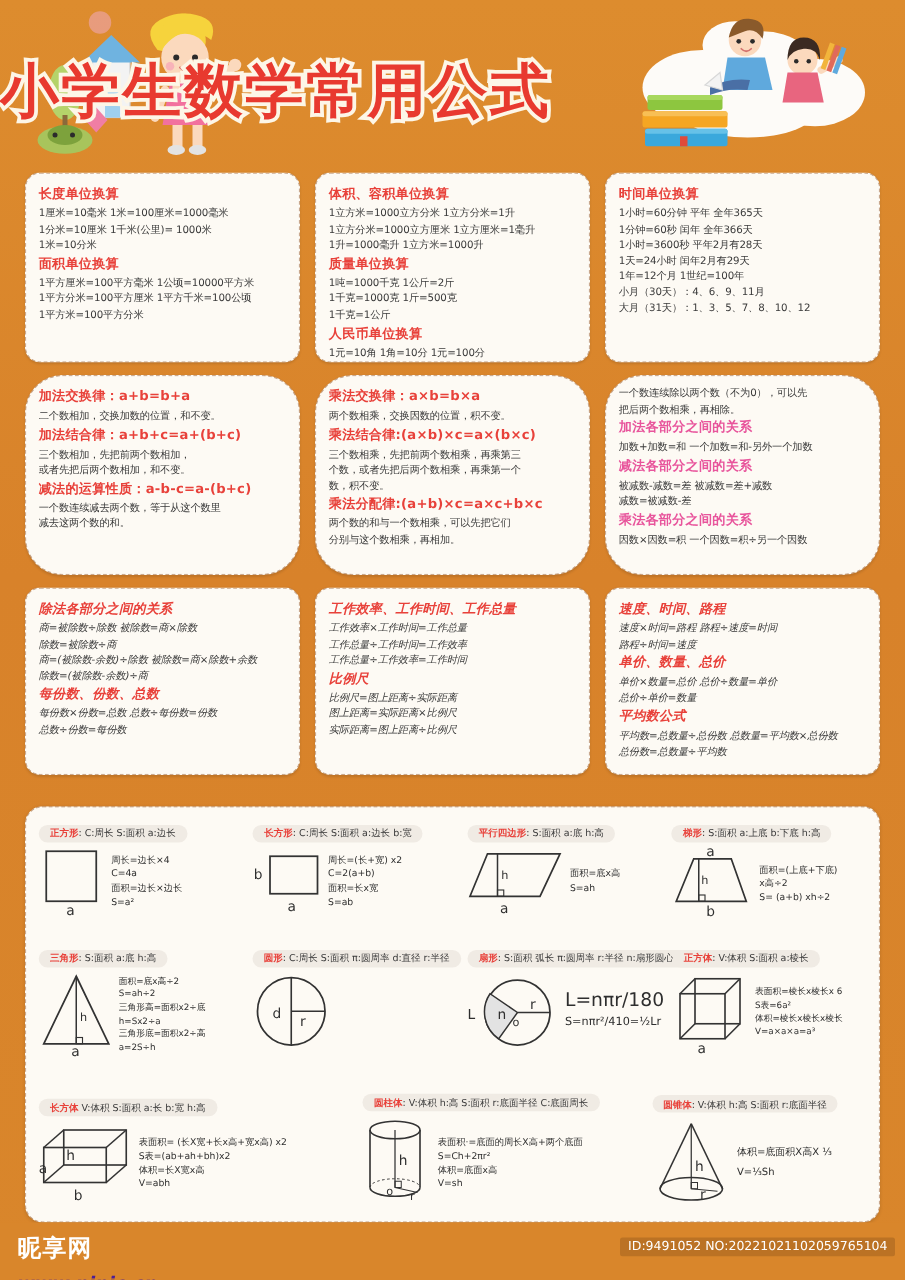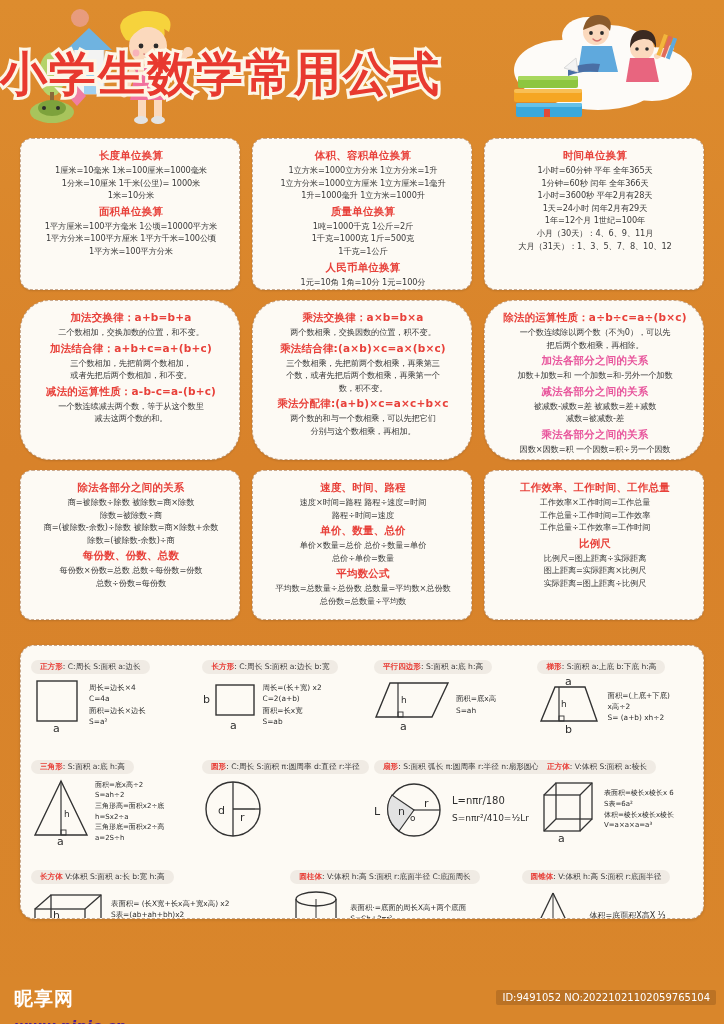--- a/index.html
+++ b/index.html
@@ -21,56 +21,56 @@
     -webkit-text-stroke:6px #fdf6e7;
     paint-order:stroke fill;
     font-family:"DejaVu Sans","Liberation Sans",sans-serif;
     z-index:3;
   }
 
   
   .grid{
     position:absolute;left:20px;top:138px;width:684px;
     display:grid;grid-template-columns:repeat(3,220px);
-    column-gap:12px;row-gap:10px;text-align:center;
+    column-gap:12px;row-gap:10px;
   }
   .card{
     background:#fdfaf4;
     border-radius:12px;
     border:1px dashed #c9a98f;
     padding:7px 8px 6px 10px;
     box-sizing:border-box;
     box-shadow:0 1px 2px rgba(0,0,0,.12);
     overflow:hidden;
   }
   .card.r1{height:152px;}
   .card.r2{height:160px;border-radius:30px;}
-  .card.r3{height:150px;}
+  .card.r3{height:150px;font-style:italic;}
   .c-head{
     color:#e8413a;font-weight:bold;font-size:10.5px;line-height:15px;
     margin:2px 0 1px 0;letter-spacing:.2px;white-space:nowrap;
   }
   .c-head.pink{color:#e8559c;}
   .c-line{
     color:#3a3a3a;font-size:8.2px;line-height:12.6px;white-space:nowrap;
     letter-spacing:-.1px;
   }
 
   
   .geo{
-    position:absolute;left:20px;top:645px;width:684px;height:274px;
+    position:absolute;left:20px;top:645px;width:684px;height:333px;
     background:#fdfaf4;border-radius:14px;border:1px dashed #c9a98f;
     box-sizing:border-box;padding:8px 6px;
     box-shadow:0 1px 3px rgba(0,0,0,.14);
     overflow:hidden;
   }
   .geo-row{display:flex;width:100%;box-sizing:border-box;}
   .geo-row.r1{height:100px;}
   .geo-row.r2{height:110px;}
-  .geo-row.r3{height:110px;}
+  .geo-row.r3{height:110px;align-items:center;}
   .geo-cell{position:relative;box-sizing:border-box;padding:0 4px;}
   .geo-tag{
     display:inline-block;background:#f0ebe4;border-radius:9px;
     padding:1.5px 9px;font-size:7.6px;line-height:11px;color:#3a3a3a;
     white-space:nowrap;margin-bottom:3px;
   }
   .geo-tag b{color:#e8413a;}
   .geo-body{display:flex;align-items:center;gap:4px;}
   .geo-fig{position:relative;flex:0 0 auto;}
   .geo-txt{font-size:7.4px;line-height:11.2px;color:#2e2e2e;white-space:nowrap;}
@@ -227,65 +227,64 @@
       <div class="c-head">乘法结合律:(a×b)×c=a×(b×c)</div>
       <div class="c-line">三个数相乘，先把前两个数相乘，再乘第三</div>
       <div class="c-line">个数，或者先把后两个数相乘，再乘第一个</div>
       <div class="c-line">数，积不变。</div>
       <div class="c-head">乘法分配律:(a+b)×c=a×c+b×c</div>
       <div class="c-line">两个数的和与一个数相乘，可以先把它们</div>
       <div class="c-line">分别与这个数相乘，再相加。</div>
     </div>
 
     <div class="card r2">
-      <div class="c-head">除法的运算性质：a÷b÷c=a÷(b×c)</div>
       <div class="c-line">一个数连续除以两个数（不为0），可以先</div>
       <div class="c-line">把后两个数相乘，再相除。</div>
       <div class="c-head pink">加法各部分之间的关系</div>
       <div class="c-line">加数+加数=和     一个加数=和-另外一个加数</div>
       <div class="c-head pink">减法各部分之间的关系</div>
       <div class="c-line">被减数-减数=差       被减数=差+减数</div>
       <div class="c-line">减数=被减数-差</div>
       <div class="c-head pink">乘法各部分之间的关系</div>
       <div class="c-line">因数×因数=积     一个因数=积÷另一个因数</div>
     </div>
 
     <div class="card r3">
       <div class="c-head">除法各部分之间的关系</div>
       <div class="c-line">商=被除数÷除数     被除数=商×除数</div>
       <div class="c-line">除数=被除数÷商</div>
       <div class="c-line">商=(被除数-余数)÷除数  被除数=商×除数+余数</div>
       <div class="c-line">除数=(被除数-余数)÷商</div>
       <div class="c-head">每份数、份数、总数</div>
       <div class="c-line">每份数×份数=总数           总数÷每份数=份数</div>
       <div class="c-line">总数÷份数=每份数</div>
+    </div>
+
+    <div class="card r3">
+      <div class="c-head">工作效率、工作时间、工作总量</div>
+      <div class="c-line">工作效率×工作时间=工作总量</div>
+      <div class="c-line">工作总量÷工作时间=工作效率</div>
+      <div class="c-line">工作总量÷工作效率=工作时间</div>
+      <div class="c-head">比例尺</div>
+      <div class="c-line">比例尺=图上距离÷实际距离</div>
+      <div class="c-line">图上距离=实际距离×比例尺</div>
+      <div class="c-line">实际距离=图上距离÷比例尺</div>
     </div>
 
     <div class="card r3">
       <div class="c-head">速度、时间、路程</div>
       <div class="c-line">速度×时间=路程   路程÷速度=时间</div>
       <div class="c-line">路程÷时间=速度</div>
       <div class="c-head">单价、数量、总价</div>
       <div class="c-line">单价×数量=总价   总价÷数量=单价</div>
       <div class="c-line">总价÷单价=数量</div>
       <div class="c-head">平均数公式</div>
       <div class="c-line">平均数=总数量÷总份数   总数量=平均数×总份数</div>
       <div class="c-line">总份数=总数量÷平均数</div>
     </div>
-
-    <div class="card r3">
-      <div class="c-head">工作效率、工作时间、工作总量</div>
-      <div class="c-line">工作效率×工作时间=工作总量</div>
-      <div class="c-line">工作总量÷工作时间=工作效率</div>
-      <div class="c-line">工作总量÷工作效率=工作时间</div>
-      <div class="c-head">比例尺</div>
-      <div class="c-line">比例尺=图上距离÷实际距离</div>
-      <div class="c-line">图上距离=实际距离×比例尺</div>
-      <div class="c-line">实际距离=图上距离÷比例尺</div>
-    </div>
   </div>
 
   <div class="geo">
 
     <div class="geo-row r1">
 
       <div class="geo-cell" style="width:172px">
         <div class="geo-tag"><b>正方形</b>: <span>C:周长 S:面积 a:边长</span></div>
         <div class="geo-body">
           <div class="geo-fig">
@@ -411,21 +410,21 @@
               <circle cx="40" cy="33" r="26" fill="none" stroke="#333" stroke-width="1.4"></circle>
               <path d="M40 33 L18 18 A26 26 0 0 0 25 54 Z" fill="#e3e3e3" stroke="#333" stroke-width="1.2"></path>
               <line x1="40" y1="33" x2="66" y2="33" stroke="#333" stroke-width="1.2"></line>
               <text class="lbl big" x="0" y="38">L</text>
               <text class="lbl big" x="24" y="38">n</text>
               <text class="lbl" x="36" y="44">o</text>
               <text class="lbl big" x="50" y="30">r</text>
             </svg>
           </div>
           <div class="geo-txt">
-            <div style="font-size:10px;margin-bottom:7px">L=nπr/180</div>
+            <div style="font-size:15px;margin-bottom:7px">L=nπr/180</div>
             <div style="font-size:9px">S=nπr²/410=½Lr</div>
           </div>
         </div>
       </div>
 
       <div class="geo-cell" style="width:164px">
         <div class="geo-tag"><b>正方体</b>: <span>V:体积 S:面积 a:棱长</span></div>
         <div class="geo-body">
           <div class="geo-fig">
             <svg width="62" height="66">

